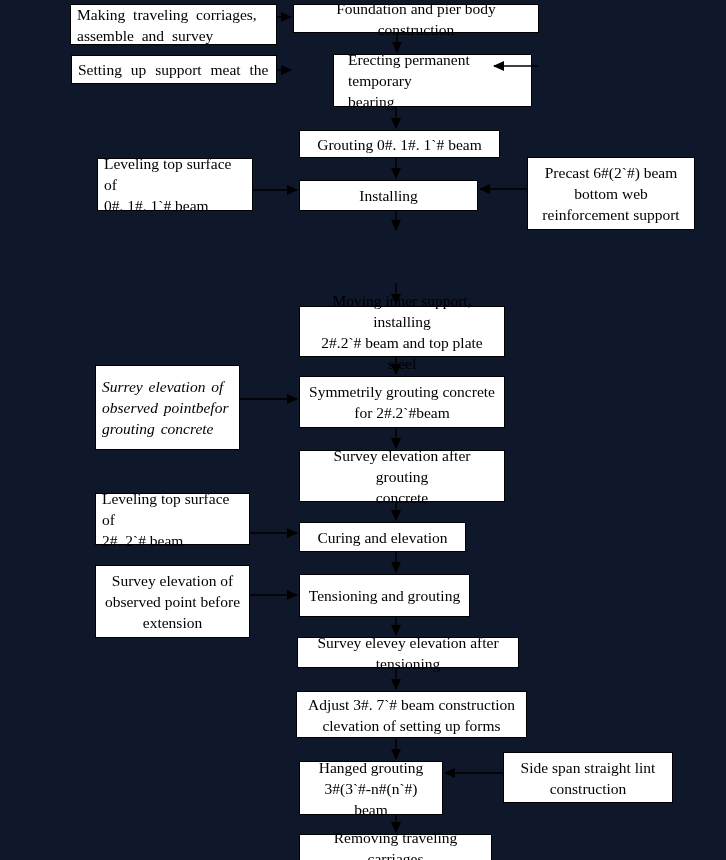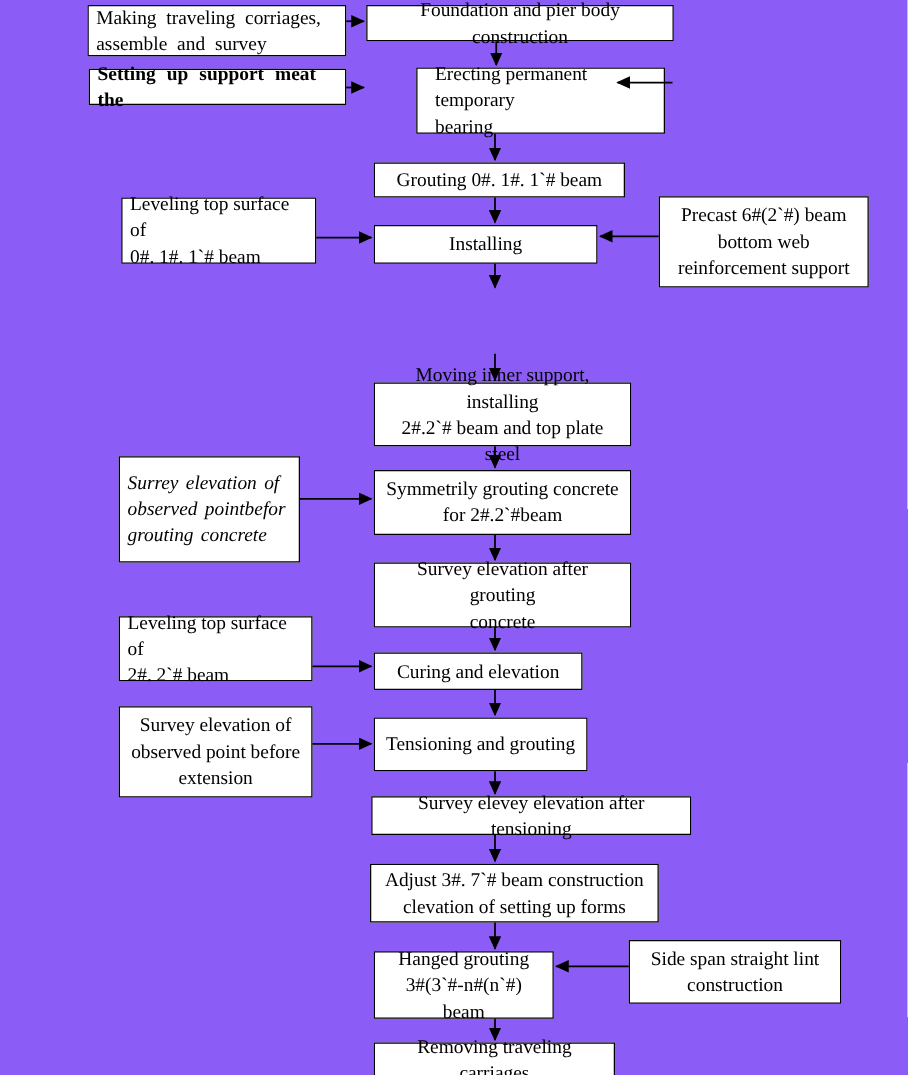--- a/index.html
+++ b/index.html
@@ -4,21 +4,21 @@
 <style>
   html, body {
     margin: 0;
     padding: 0;
     background: #ffffff;
   }
   .stage {
     position: relative;
     width: 726px;
     height: 860px;
-    background: #8b5cf6;
+    background: #0f172a;
     overflow: hidden;
     font-family: "Liberation Serif", "DejaVu Serif", serif;
     color: #000000;
   }
   .node {
     position: absolute;
     box-sizing: border-box;
     border: 1.5px solid #000000;
     background: #ffffff;
     display: flex;
@@ -28,21 +28,21 @@
     line-height: 21px;
     padding: 2px 6px;
   }
   .node span {
     display: block;
     width: 100%;
     white-space: pre-line;
     text-align: center;
   }
   .node.al span { text-align: left; }
-  .node.ws5 span { word-spacing: 5px; font-weight: bold; }
+  .node.ws5 span { word-spacing: 5px; }
   .node.ws4 span { word-spacing: 4px; }
   .node.ws2 span { word-spacing: 2px; font-style: italic; }
   .node.pl14 { padding-left: 14px; margin-left: 40px; }
   .arrows {
     position: absolute;
     left: 0;
     top: 0;
     pointer-events: none;
   }
   .arrows line { stroke: #000000; stroke-width: 1.4; }
@@ -124,21 +124,21 @@
   <div class="node" style="left:95px;top:565px;width:155px;height:73px">
     <span>Survey elevation of
 observed point before
 extension</span>
   </div>
 
   <div class="node" style="left:299px;top:574px;width:171px;height:43px">
     <span>Tensioning and grouting</span>
   </div>
 
-  <div class="node" style="left:297px;top:637px;width:256px;height:31px">
+  <div class="node" style="left:297px;top:637px;width:222px;height:31px">
     <span>Survey elevey elevation after tensioning</span>
   </div>
 
   <div class="node" style="left:296px;top:691px;width:231px;height:47px">
     <span>Adjust 3#. 7`# beam construction
 clevation of setting up forms</span>
   </div>
 
   <div class="node" style="left:299px;top:761px;width:144px;height:54px">
     <span>Hanged grouting

